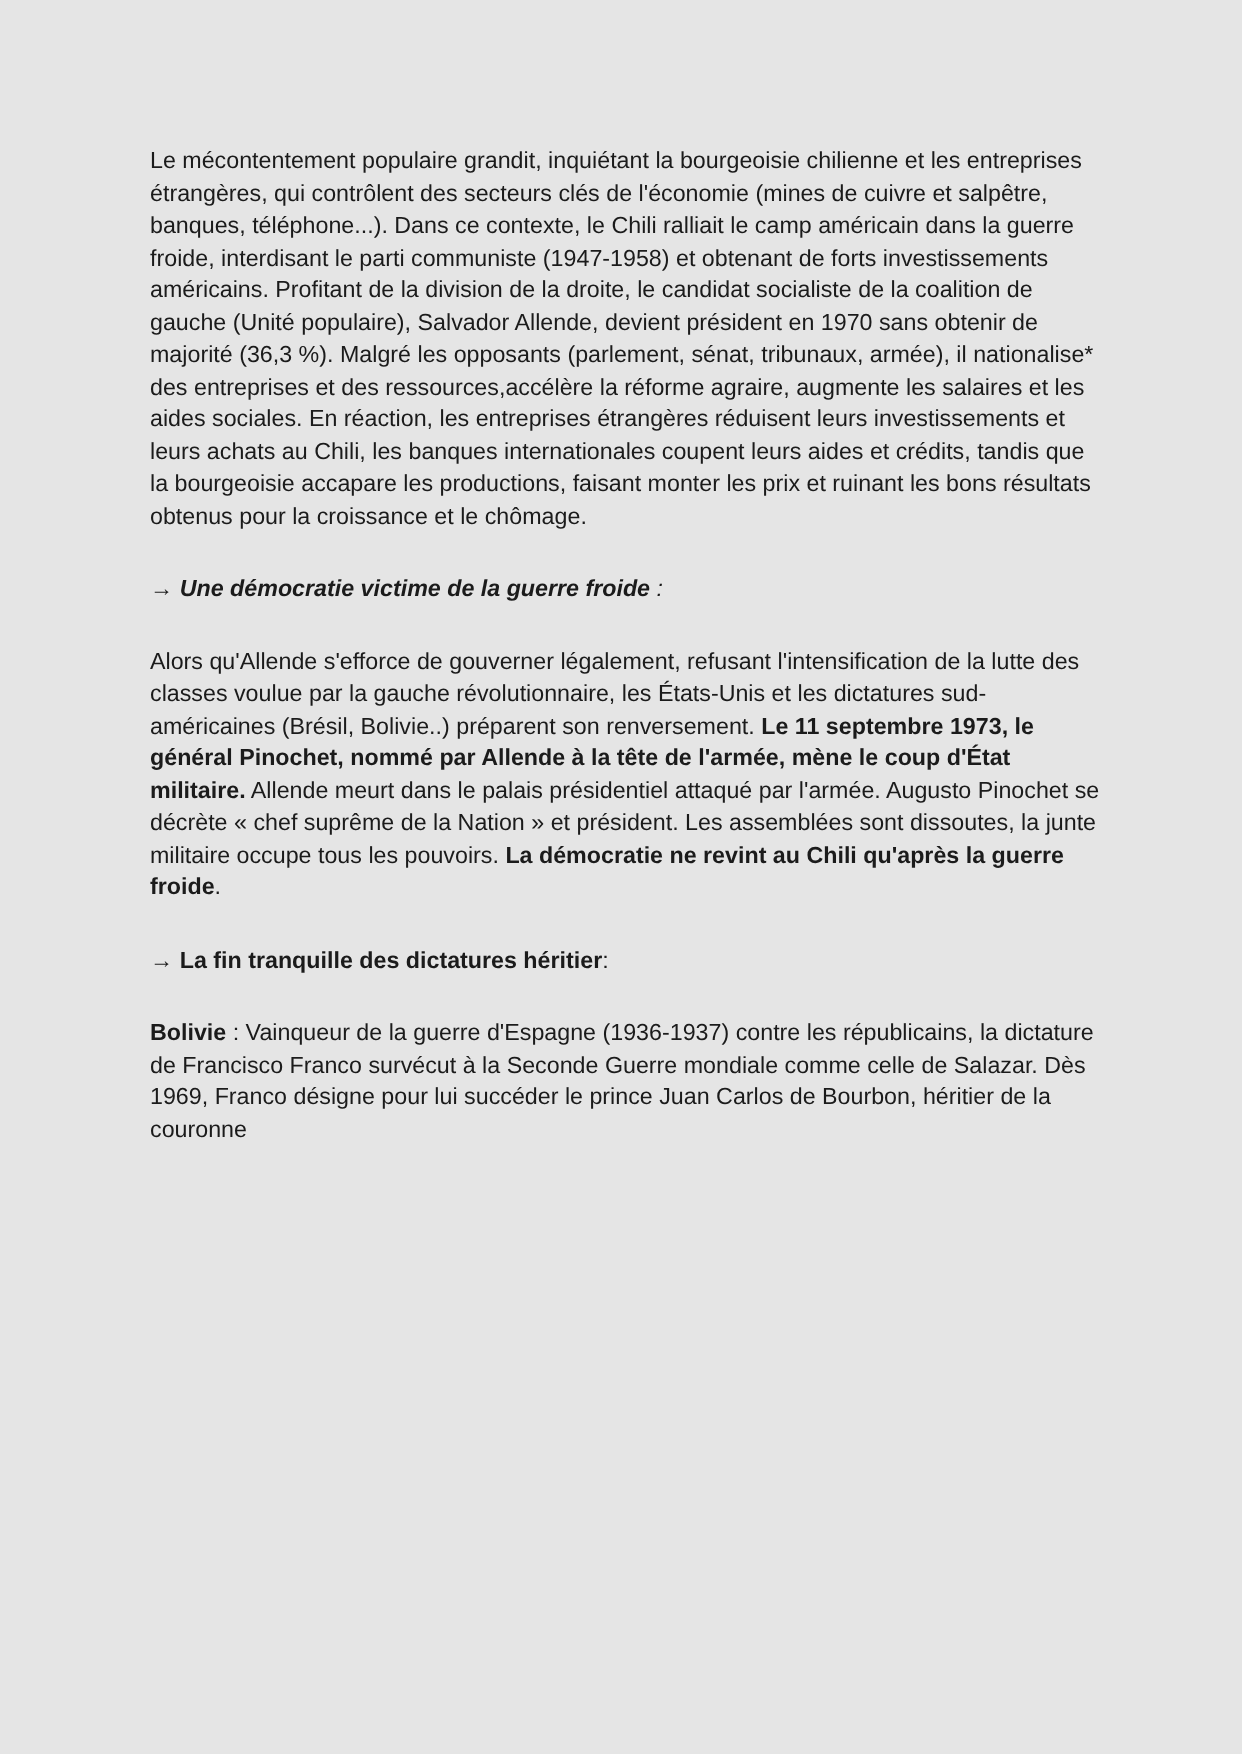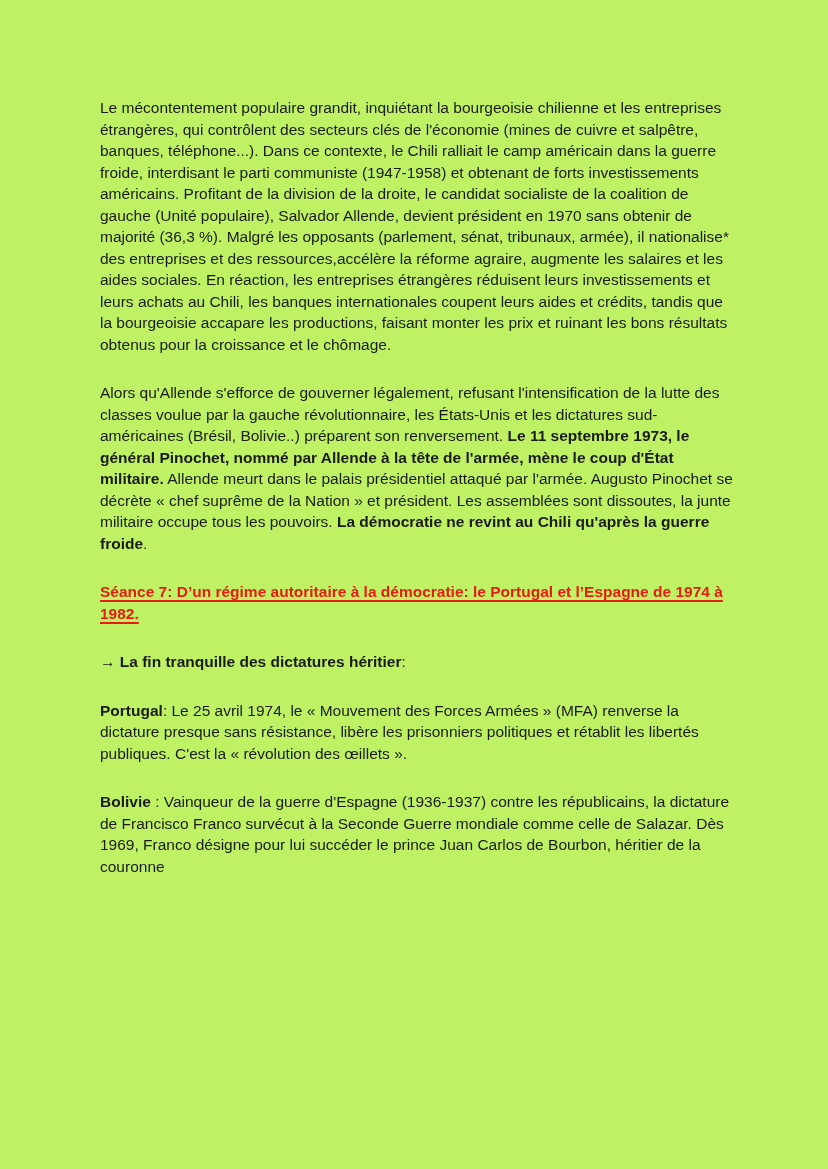--- a/index.html
+++ b/index.html
@@ -36,22 +36,21 @@
     color: var(--accent-red, #e81b16);
     font-weight: 700;
     text-decoration: underline;
     text-decoration-thickness: 1.5px;
     text-underline-offset: 3px;
   }
 </style>
 </head>
 <body>
 
-<div class="doc-page" style="background: #bef264; color: rgb(27, 27, 27);">
+<div class="doc-page" style="background: #e5e5e5; color: rgb(27, 27, 27);">
   <div class="doc-body">
       <p class="block paragraph"><span class="run regular">Le mécontentement populaire grandit, inquiétant la bourgeoisie chilienne et les entreprises étrangères, qui contrôlent des secteurs clés de l'économie (mines de cuivre et salpêtre, banques, téléphone...). Dans ce contexte, le Chili ralliait le camp américain dans la guerre froide, interdisant le parti communiste (1947-1958) et obtenant de forts investissements américains. Profitant de la division de la droite, le candidat socialiste de la coalition de gauche (Unité populaire), Salvador Allende, devient président en 1970 sans obtenir de majorité (36,3 %). Malgré les opposants (parlement, sénat, tribunaux, armée), il nationalise* des entreprises et des ressources,accélère la réforme agraire, augmente les salaires et les aides sociales. En réaction, les entreprises étrangères réduisent leurs investissements et leurs achats au Chili, les banques internationales coupent leurs aides et crédits, tandis que la bourgeoisie accapare les productions, faisant monter les prix et ruinant les bons résultats obtenus pour la croissance et le chômage.</span></p>
+      <p class="block heading-arrow"><span class="run regular">→ </span><span class="run bold-italic">Une démocratie victime de la guerre froide</span><span class="run italic"> :</span></p>
       <p class="block paragraph"><span class="run regular">Alors qu'Allende s'efforce de gouverner légalement, refusant l'intensification de la lutte des classes voulue par la gauche révolutionnaire, les États-Unis et les dictatures sud-américaines (Brésil, Bolivie..) préparent son renversement. </span><span class="run bold">Le 11 septembre 1973, le général Pinochet, nommé par Allende à la tête de l'armée, mène le coup d'État militaire.</span><span class="run regular"> Allende meurt dans le palais présidentiel attaqué par l'armée. Augusto Pinochet se décrète « chef suprême de la Nation » et président. Les assemblées sont dissoutes, la junte militaire occupe tous les pouvoirs. </span><span class="run bold">La démocratie ne revint au Chili qu'après la guerre froide</span><span class="run regular">.</span></p>
-      <p class="block heading-red"><span class="run red-bold-underline">Séance 7: D’un régime autoritaire à la démocratie: le Portugal et l’Espagne de 1974 à 1982.</span></p>
       <p class="block heading-arrow"><span class="run regular">→ </span><span class="run bold">La fin tranquille des dictatures héritier</span><span class="run regular">:</span></p>
-      <p class="block paragraph"><span class="run bold">Portugal</span><span class="run regular">: Le 25 avril 1974, le « Mouvement des Forces Armées » (MFA) renverse la dictature presque sans résistance, libère les prisonniers politiques et rétablit les libertés publiques. C'est la « révolution des œillets ».</span></p>
       <p class="block paragraph"><span class="run bold">Bolivie</span><span class="run regular"> : Vainqueur de la guerre d'Espagne (1936-1937) contre les républicains, la dictature de Francisco Franco survécut à la Seconde Guerre mondiale comme celle de Salazar. Dès 1969, Franco désigne pour lui succéder le prince Juan Carlos de Bourbon, héritier de la couronne</span></p>
     </div>
 </div>
 
 </body></html>

